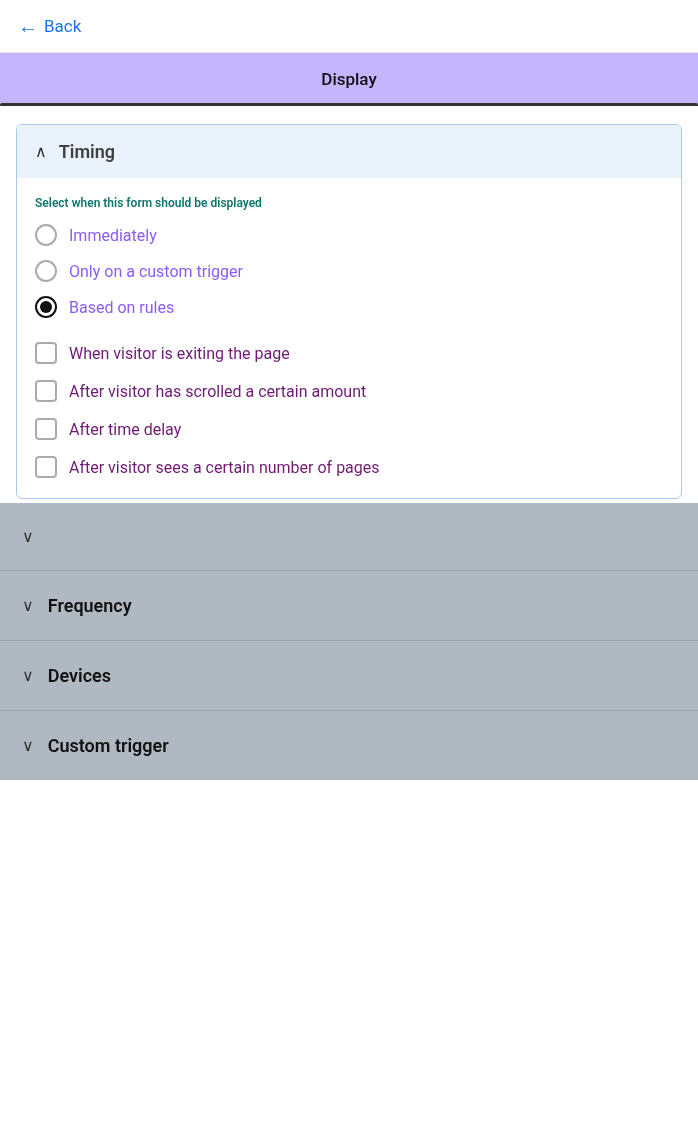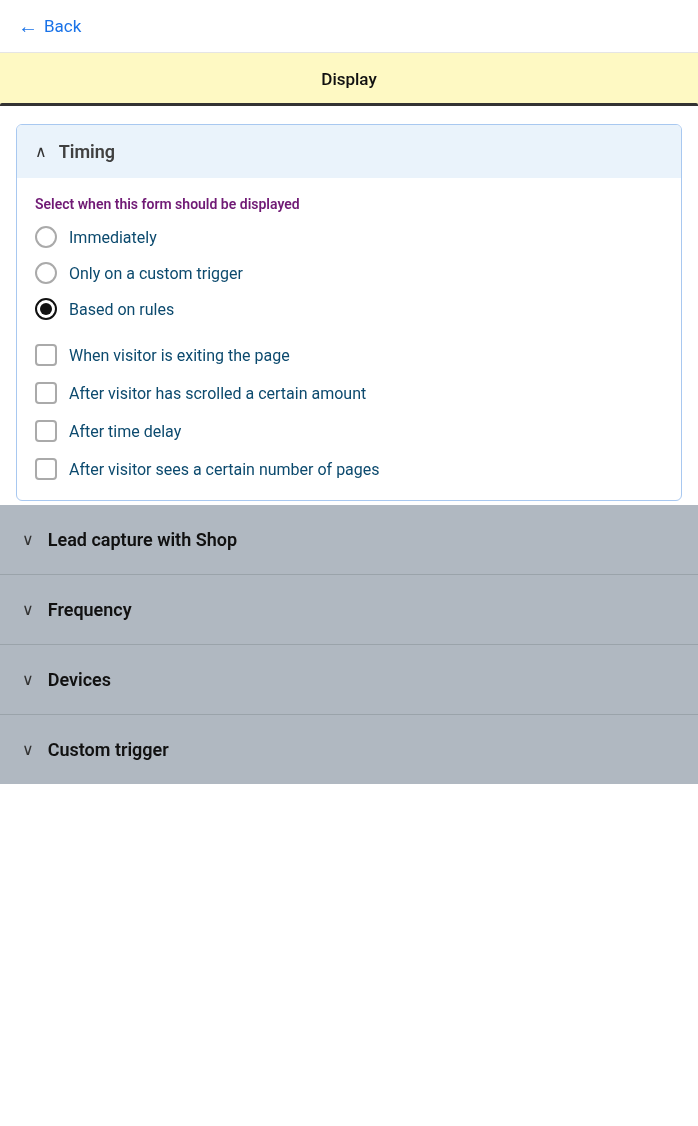--- a/index.html
+++ b/index.html
@@ -37,21 +37,21 @@
 
     .back-arrow {
       font-size: 20px;
       color: #1a73e8;
     }
 
     
     .tabs {
       display: flex;
       border-bottom: 1px solid #e0e0e0;
-      background: #fef9c3;
+      background: #c4b5fd;
     }
 
     .tab {
       flex: 1;
       text-align: center;
       padding: 16px 0;
       font-size: 17px;
       color: #333;
       cursor: pointer;
       position: relative;
@@ -106,23 +106,23 @@
       font-size: 16px;
       color: #333;
     }
 
     
     .timing-body {
       padding: 18px 18px 20px 18px;
     }
 
     .section-label {
-      font-size: 14px;
+      font-size: 12px;
       font-weight: 600;
-      color: #701a75;
+      color: #0f766e;
       margin-bottom: 14px;
     }
 
     
     .radio-group {
       display: flex;
       flex-direction: column;
       gap: 14px;
       margin-bottom: 24px;
     }
@@ -154,21 +154,21 @@
     .radio-input.checked::after {
       content: '';
       width: 12px;
       height: 12px;
       border-radius: 50%;
       background: #111;
     }
 
     .radio-label {
       font-size: 16px;
-      color: #0c4a6e;
+      color: #8b5cf6;
     }
 
     
     .checkbox-group {
       display: flex;
       flex-direction: column;
       gap: 16px;
     }
 
     .checkbox-option {
@@ -182,21 +182,21 @@
       width: 22px;
       height: 22px;
       border-radius: 4px;
       border: 2px solid #aaa;
       background: #fff;
       flex-shrink: 0;
     }
 
     .checkbox-label {
       font-size: 16px;
-      color: #0c4a6e;
+      color: #701a75;
     }
 
     
     .collapsed-sections {
       background: #b0b8c1;
       margin-top: 4px;
     }
 
     .collapsed-section {
       display: flex;
@@ -281,21 +281,20 @@
           <div class="checkbox-input"></div>
           <span class="checkbox-label">After visitor sees a certain number of pages</span>
         </div>
       </div>
     </div>
   </div>
 
   <div class="collapsed-sections">
     <div class="collapsed-section">
       <span class="chevron-down">∨</span>
-      <span class="collapsed-section-text">Lead capture with Shop</span>
     </div>
     <div class="collapsed-section">
       <span class="chevron-down">∨</span>
       <span class="collapsed-section-text">Frequency</span>
     </div>
     <div class="collapsed-section">
       <span class="chevron-down">∨</span>
       <span class="collapsed-section-text">Devices</span>
     </div>
     <div class="collapsed-section">

